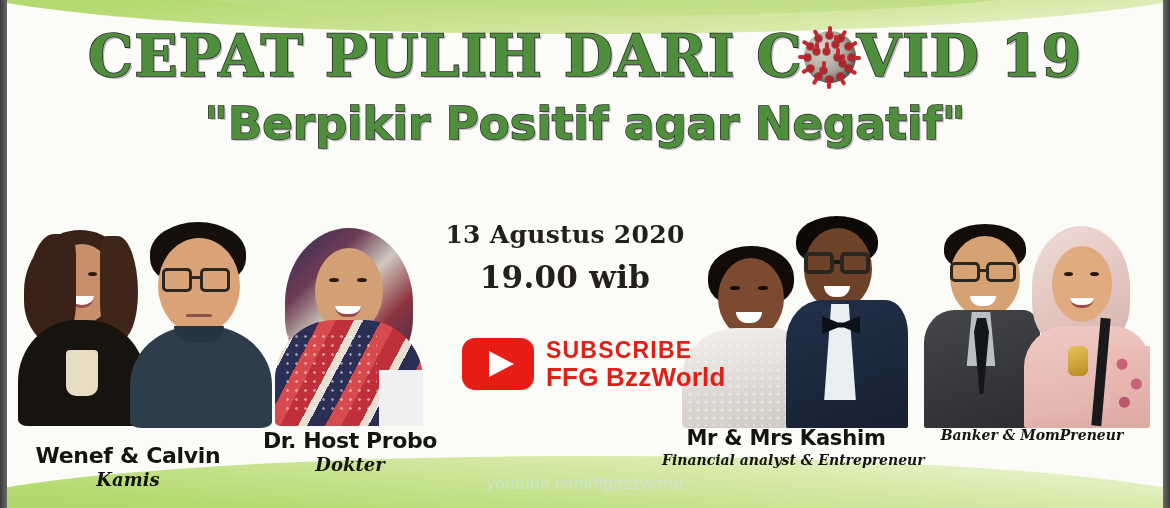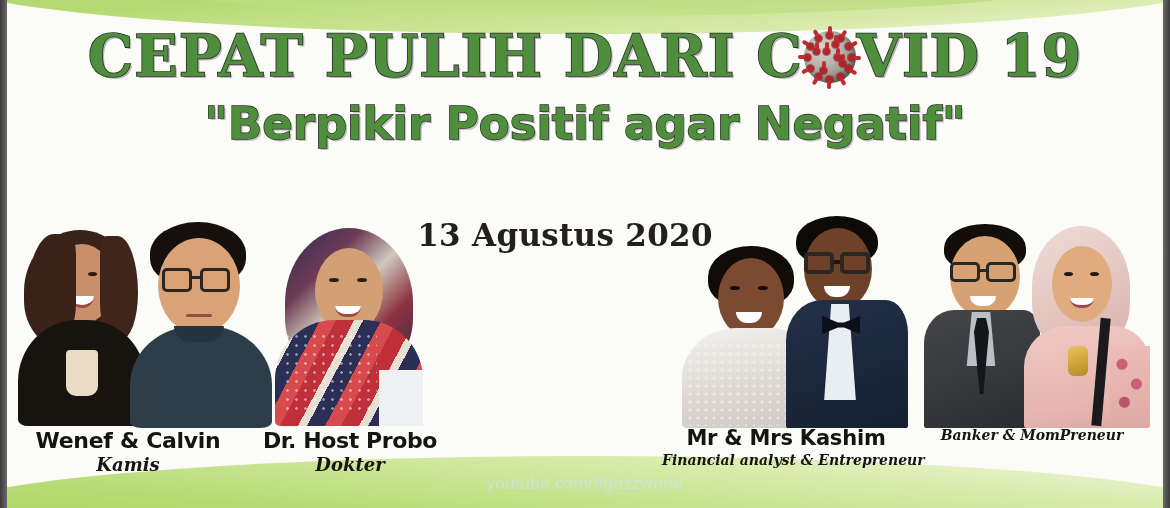--- a/index.html
+++ b/index.html
@@ -107,21 +107,21 @@
   }
 
   
   .datebox {
     position:absolute; left:410px; top:214px; width:310px;
     text-align:center; z-index:14;
     font-family:"DejaVu Serif", serif;
     font-weight:bold; color:#231f1c;
   }
   .datebox .d1 { font-size:31px; line-height:40px; letter-spacing:.5px; }
-  .datebox .d2 { font-size:31px; line-height:42px; letter-spacing:.3px; }
+  .datebox .d2 { font-size:25px; line-height:42px; letter-spacing:.3px; }
   .datebox .d3 { font-size:31px; line-height:42px; letter-spacing:.3px; }
 
   
   .subscribe {
     position:absolute; left:462px; top:338px; z-index:14;
     display:flex; align-items:center; gap:12px;
   }
   .yt-btn {
     width:72px; height:52px; border-radius:13px;
     background:#e81c14; position:relative; flex:none;
@@ -161,21 +161,21 @@
     font-family:"DejaVu Sans", sans-serif;
     font-weight:bold; color:#161412;
     white-space:nowrap;
   }
   .cap .rl {
     font-family:"DejaVu Serif", serif;
     font-weight:bold; font-style:italic; color:#161412;
     white-space:nowrap;
   }
   .cap-wenef { left:8px; top:428px; width:240px; }
-  .cap-wenef .nm { font-size:22px; line-height:26px; letter-spacing:-.3px;}
+  .cap-wenef .nm { font-size:22px; line-height:26px; letter-spacing:-.3px;margin-top:15px;}
   .cap-wenef .rl { font-size:18px; line-height:22px; }
   .cap-dewi { left:250px; top:428px; width:200px; }
   .cap-dewi .nm { font-size:22px; line-height:26px; letter-spacing:-.4px;}
   .cap-dewi .rl { font-size:18px; line-height:22px; }
   .cap-kashim { left:662px; top:426px; width:248px; }
   .cap-kashim .nm { font-size:21px; line-height:25px; letter-spacing:-.2px;}
   .cap-kashim .rl { font-size:14px; line-height:19px; }
   .cap-nandar { left:912px; top:426px; width:240px; }
   .cap-nandar .nm { font-size:21px; line-height:25px; letter-spacing:-.2px;}
   .cap-nandar .rl { font-size:14px; line-height:19px; }
@@ -305,22 +305,30 @@
           <i style="transform:translate(-3px,-6px)"></i>
           <i style="transform:translate(8px,0px)"></i>
       </span></span><span>VID 19</span>
   </div>
 
   <div class="subtitle">"Berpikir Positif agar Negatif"</div>
 
 
   <div class="datebox">
     <div class="d2">13 Agustus 2020</div>
-  </div>
-
+    <div class="d3">19.00 wib</div>
+  </div>
+
+  <div class="subscribe">
+    <div class="yt-btn"></div>
+    <div class="sub-text">
+      <span class="s1">SUBSCRIBE</span>
+      <span class="s2">FFG BzzWorld</span>
+    </div>
+  </div>
 
   <div class="cap cap-wenef">
     <div class="nm">Wenef &amp; Calvin</div>
     <div class="rl">Kamis</div>
   </div>
   <div class="cap cap-dewi">
     <div class="nm">Dr. Host Probo</div>
     <div class="rl">Dokter</div>
   </div>
   <div class="cap cap-kashim">

